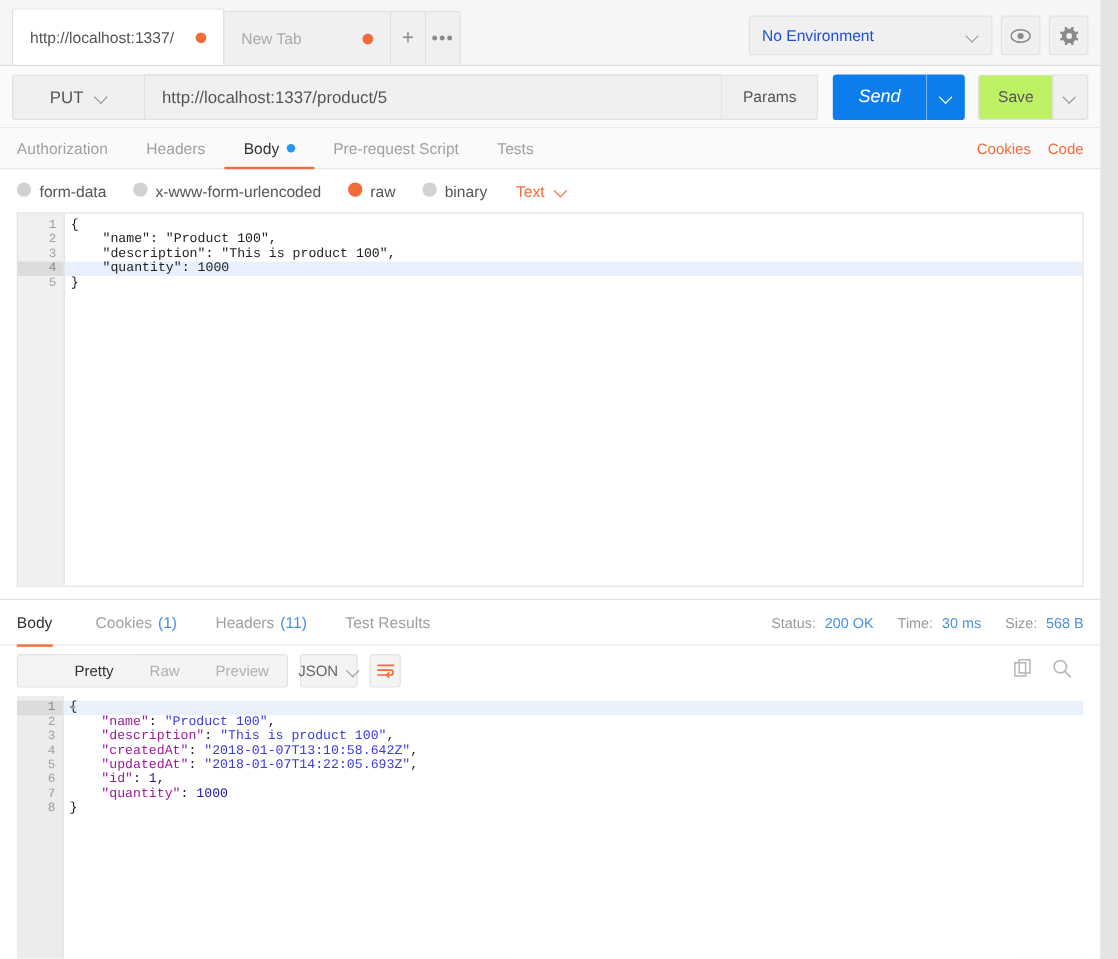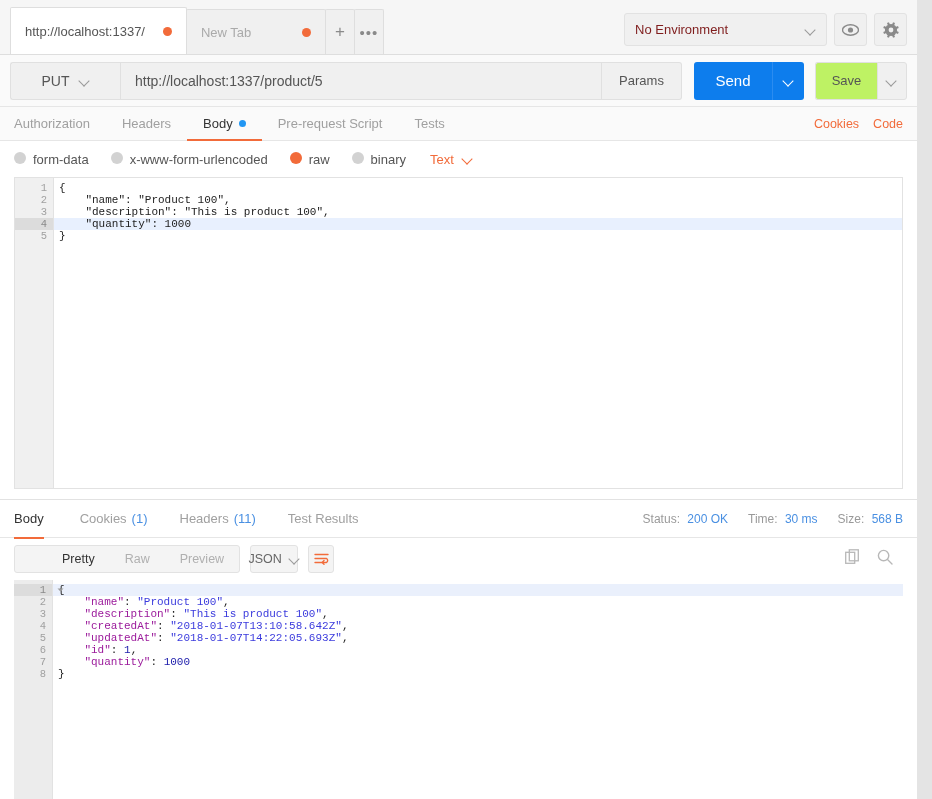--- a/index.html
+++ b/index.html
@@ -71,21 +71,21 @@
     margin-left: auto;
     display: flex; align-items: center;
     padding: 0 10px 8px 0;
     gap: 7px;
   }
   .env-select {
     width: 203px; height: 33px;
     background: #f0f0f0; border: 1px solid #e2e2e2;
     border-radius: 3px;
     display: flex; align-items: center; padding: 4px 10px;
-    font-size: 13px; color: #7f1d1d;
+    font-size: 13px; color: #1d4ed8;
   }
   .env-select .cap { flex: 1; }
   .icon-btn {
     width: 33px; height: 33px;
     background: #f0f0f0; border: 1px solid #e2e2e2; border-radius: 3px;
     display: flex; align-items: center; justify-content: center;
   }
   .chev { width: 10px; height: 10px; position: relative; flex: none; }
   .chev::after {
     content: ""; position: absolute; left: 0; top: 1px;
@@ -115,21 +115,21 @@
     display: flex; align-items: center; padding: 0 14px;
     font-size: 14px; color: #555;
   }
   .params-btn {
     width: 80px; height: 38px;
     background: #f0f0f0; border: 1px solid #e0e0e0; border-left: none;
     border-radius: 0 3px 3px 0;
     display: flex; align-items: center; justify-content: center;
     font-size: 13px; color: #555;
   }
-  .send-group { display: flex; margin-left: 12px; }
+  .send-group { display: flex; margin-left: 12px; font-style: italic; }
   .send-btn {
     width: 78px; height: 38px; background: #0d7ded;
     color: #fff; font-size: 15px;
     display: flex; align-items: center; justify-content: center;
     border-radius: 3px 0 0 3px;
   }
   .send-caret {
     width: 32px; height: 38px; background: #0d7ded;
     border-left: 1px solid #2b8cf0;
     border-radius: 0 3px 3px 0;

